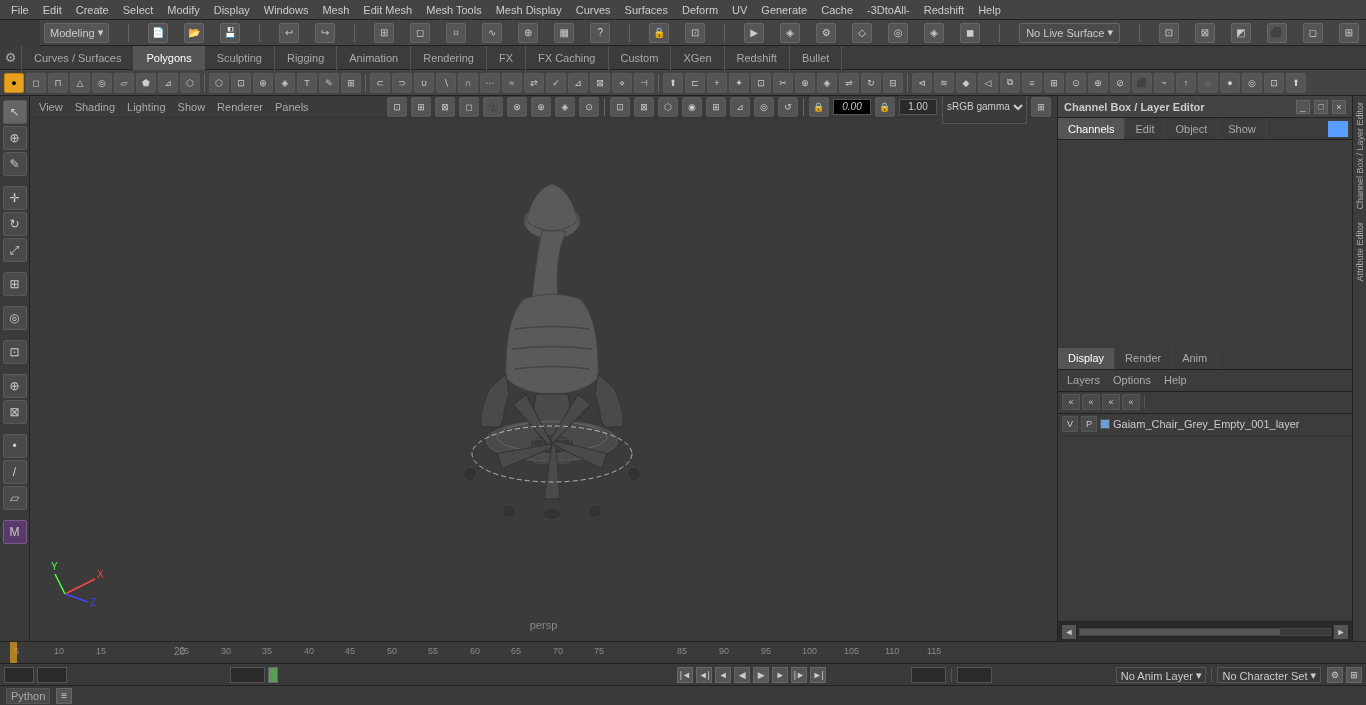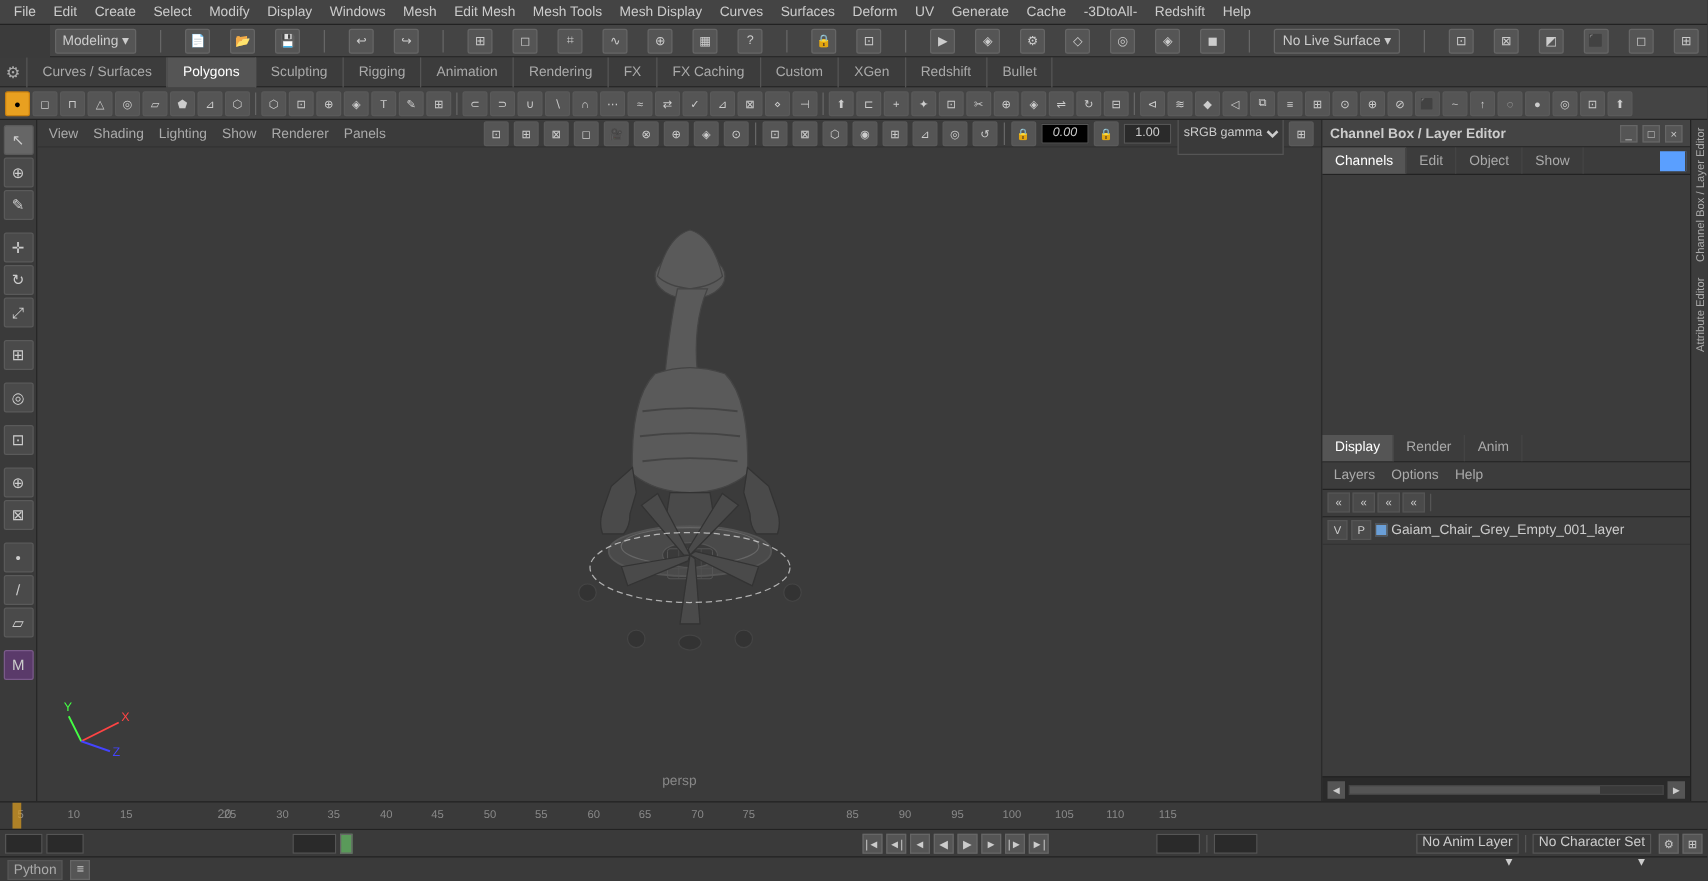--- a/index.html
+++ b/index.html
@@ -339,21 +339,20 @@
       display: flex;
       align-items: flex-end;
       background: #3a3a3a;
       border: 1px solid #555;
       padding: 0 4px;
       height: 16px;
       font-size: 11px;
       color: #ccc;
       cursor: pointer;
       gap: 3px;
-      flex-direction: column;
     }
     .transport-separator {
       width: 1px;
       height: 14px;
       background: #555;
       margin: 0 2px;
     }
 
     
     #status-bar {

